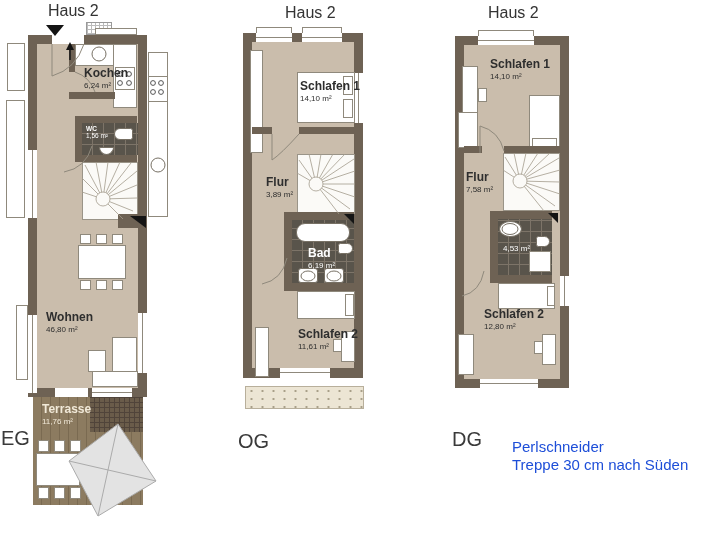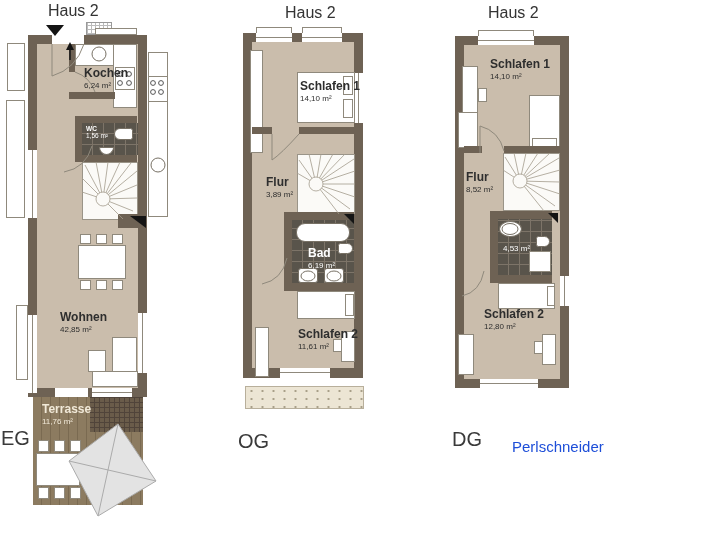--- a/index.html
+++ b/index.html
@@ -265,23 +265,23 @@
   <div class="abs title" style="left:488px;top:4px">Haus 2</div>
 
   <div class="abs lbl" style="left:84px;top:67px">
     <div class="rname">Kochen</div>
     <div class="rarea">6,24 m²</div>
   </div>
   <div class="abs lbl light tiny" style="left:86px;top:125px">
     <div class="rname">WC</div>
     <div class="rarea">1,56 m²</div>
   </div>
-  <div class="abs lbl" style="left:60px;top:311px">
+  <div class="abs lbl" style="left:46px;top:311px">
     <div class="rname">Wohnen</div>
-    <div class="rarea">42,85 m²</div>
+    <div class="rarea">46,80 m²</div>
   </div>
   <div class="abs lbl cream" style="left:42px;top:403px">
     <div class="rname">Terrasse</div>
     <div class="rarea">11,76 m²</div>
   </div>
 
   <div class="abs lbl" style="left:300px;top:80px">
     <div class="rname">Schlafen 1</div>
     <div class="rarea">14,10 m²</div>
   </div>
@@ -297,31 +297,32 @@
     <div class="rname">Schlafen 2</div>
     <div class="rarea">11,61 m²</div>
   </div>
 
   <div class="abs lbl" style="left:490px;top:58px">
     <div class="rname">Schlafen 1</div>
     <div class="rarea">14,10 m²</div>
   </div>
   <div class="abs lbl" style="left:466px;top:171px">
     <div class="rname">Flur</div>
-    <div class="rarea">8,52 m²</div>
+    <div class="rarea">7,58 m²</div>
   </div>
   <div class="abs lbl light" style="left:503px;top:244px">
     <div class="rarea">4,53 m²</div>
   </div>
   <div class="abs lbl" style="left:484px;top:308px">
     <div class="rname">Schlafen 2</div>
     <div class="rarea">12,80 m²</div>
   </div>
 
   <div class="abs floor-tag" style="left:1px;top:427px">EG</div>
   <div class="abs floor-tag" style="left:238px;top:430px">OG</div>
   <div class="abs floor-tag" style="left:452px;top:428px">DG</div>
 
   <div class="abs notes" style="left:512px;top:438px">
     <div>Perlschneider</div>
+    <div>Treppe  30 cm nach Süden</div>
   </div>
 
 </div>
 
 </body></html>

